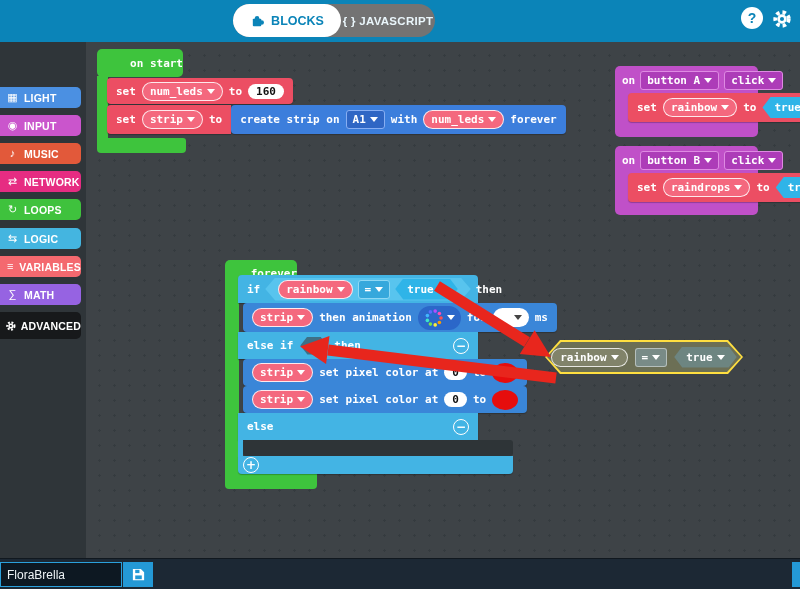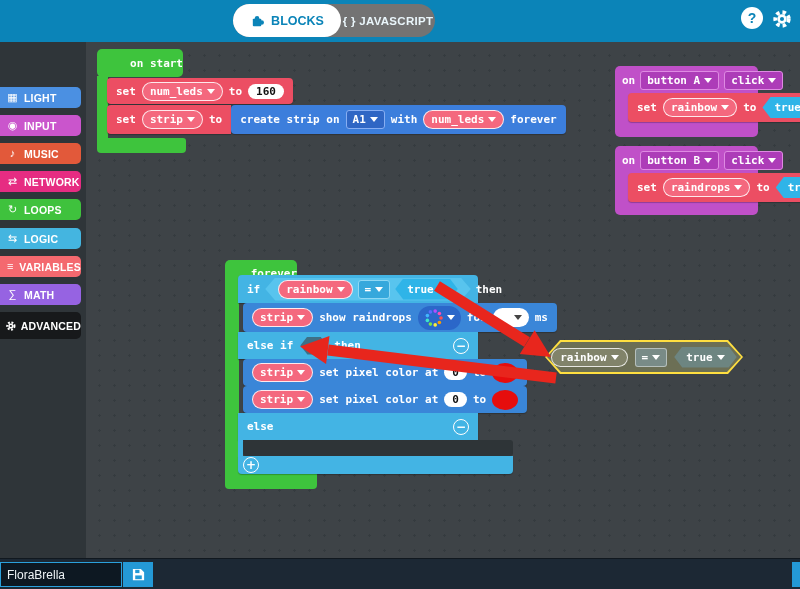--- a/index.html
+++ b/index.html
@@ -257,21 +257,21 @@
         </span>
       </span>
       <span>then</span>
     </div>
 
     <div class="row blue btxt" style="left:157px; top:261px; height:29px;">
       <span class="oval var">
         <span>strip</span>
         <span class="caret"></span>
       </span>
-      <span>show raindrops</span>
+      <span>then animation</span>
       <span class="anim-pill">
         <svg width="20" height="20" viewBox="0 0 20 20">
             <use href="#icon-anim-dots"></use>
           </svg>
         <span class="caret"></span>
       </span>
       <span>for</span>
       <span class="ms-pill">
         <span class="caret dark"></span>
       </span>

